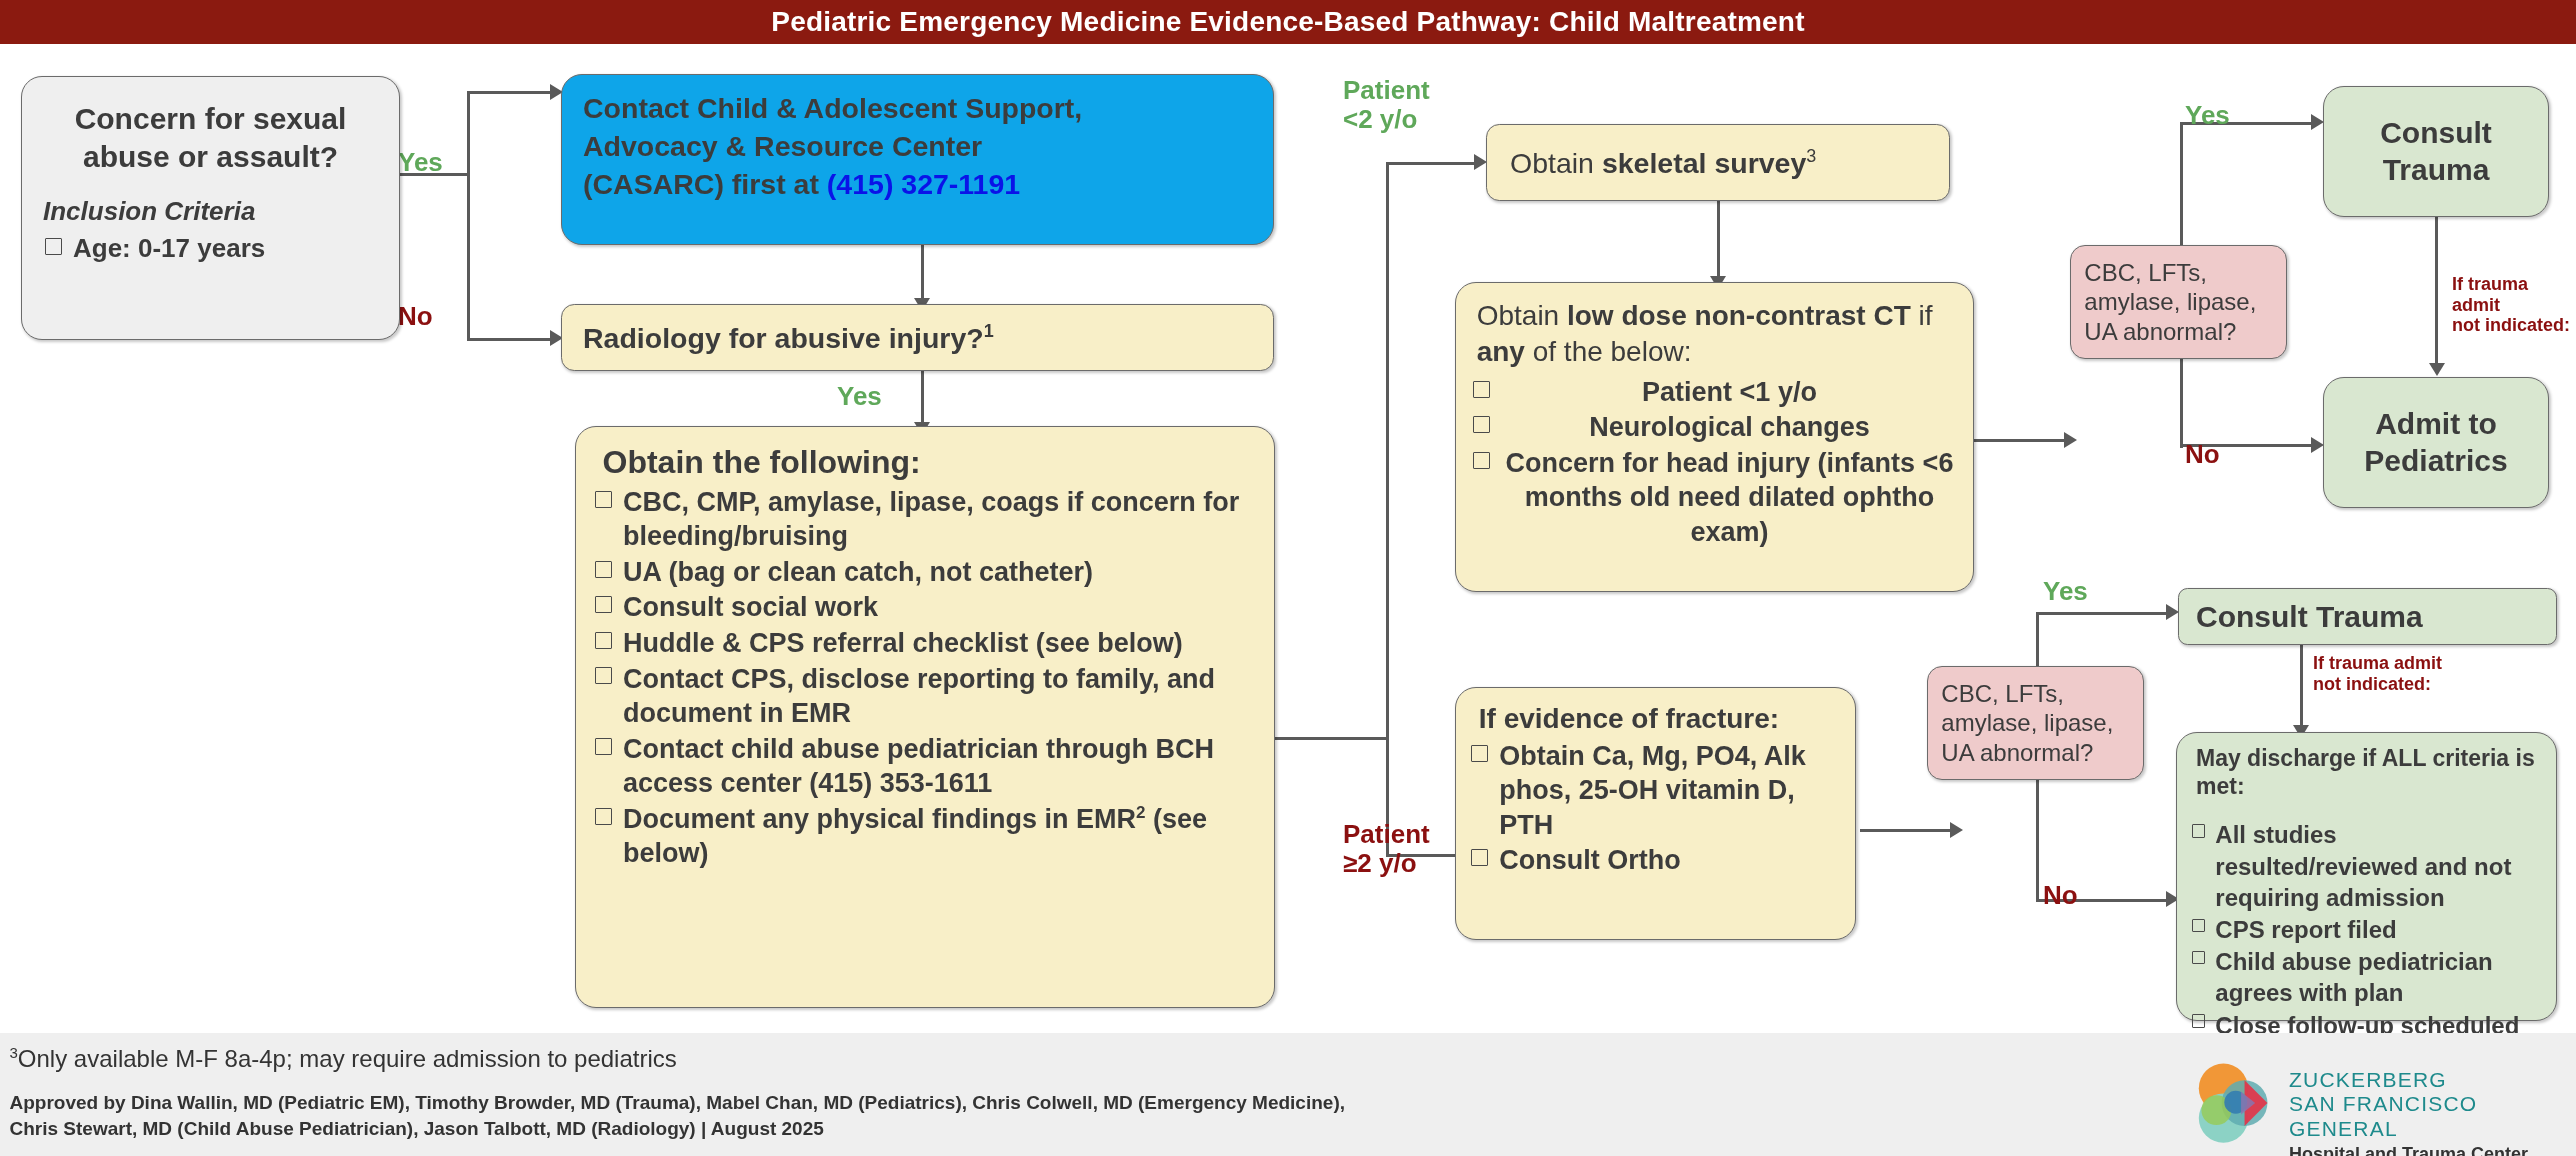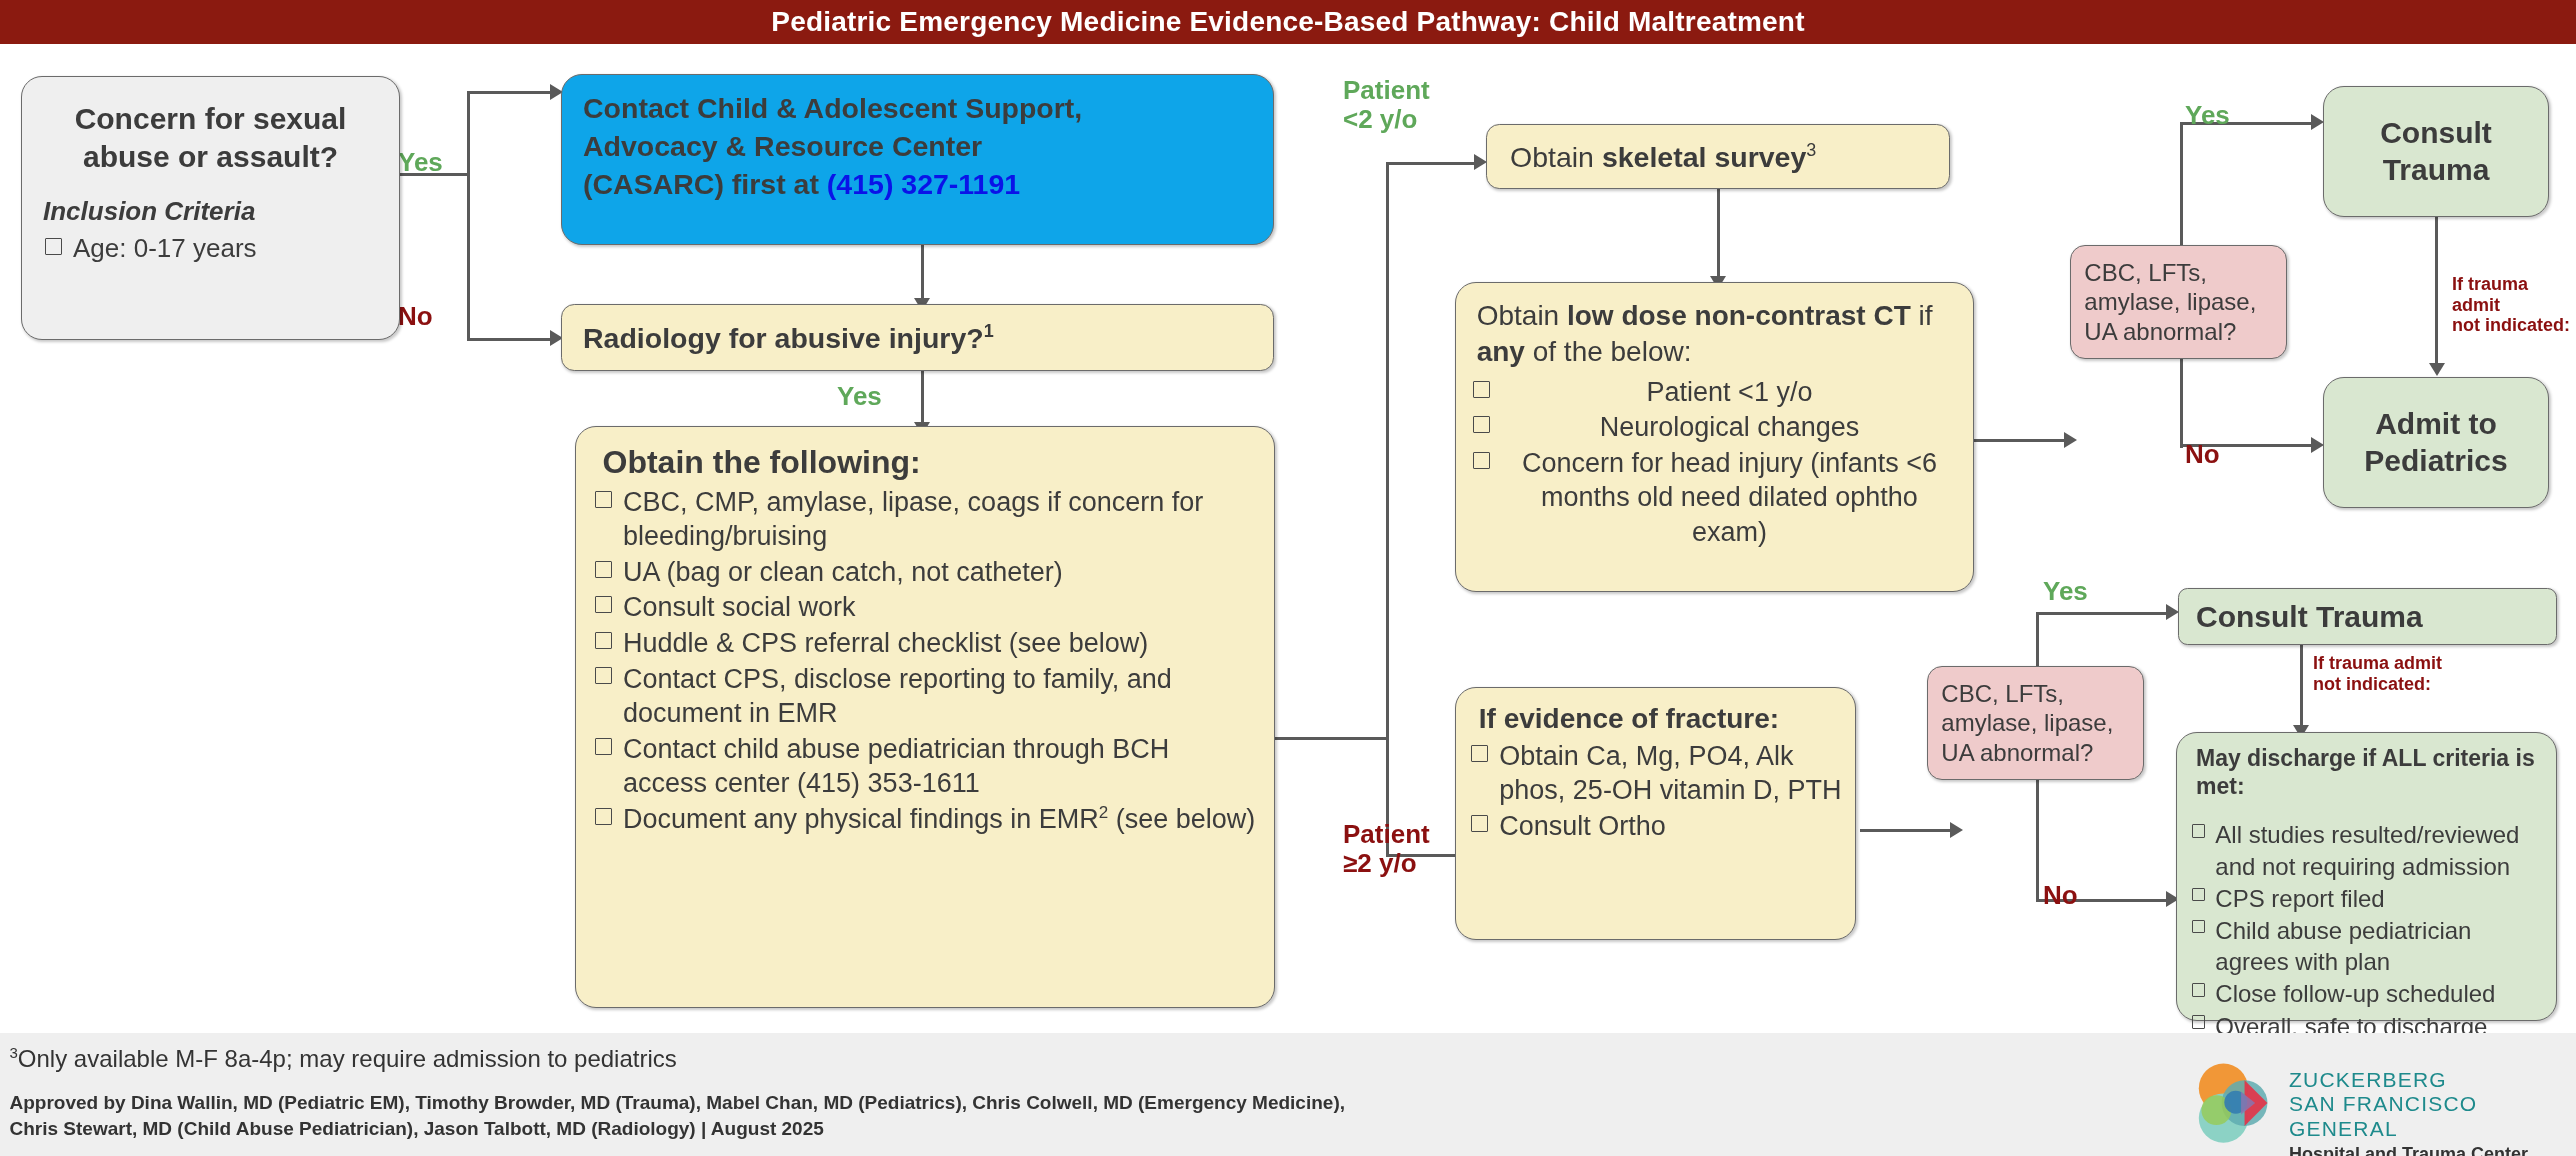--- a/index.html
+++ b/index.html
@@ -74,20 +74,21 @@
   .box.pinkS  { background: #EFCBCB; border-radius: 15px; }
 
   .hdr { font-weight: bold; }
   .ctr { text-align: center; }
 
   ul.chk { list-style: none; margin: 0; padding: 0; }
   ul.chk li {
     position: relative;
     padding-left: 30px;
     margin: 0 0 1px 0;
+    font-weight: bold;
   }
   ul.chk li .cb {
     position: absolute; left: 1.9px; top: .22em;
     width: 17px; height: 17px;
     border: 1.9px solid #4a4a4a; background: transparent;
     border-radius: 1px;
   }
   ul.chk.sm li { padding-left: 25px; }
   ul.chk.sm li .cb { width: 13.3px; height: 13.3px; left: 1.9px; top: .2em; }
 
@@ -246,21 +247,21 @@
         <span class="cb"></span>
         <span>Contact child abuse pediatrician through BCH access center (415) 353-1611</span>
       </li>
       <li>
         <span class="cb"></span>
         <span>Document any physical findings in EMR<sup style="font-size:17px">2</sup> (see below)</span>
       </li>
     </ul>
   </div>
 
-  <div class="box yellow" style="left:1486px; top:124px; width:464px; height:65px; padding:0 23px; display:flex; align-items:center; border-radius:13.3px;">
+  <div class="box yellow" style="left:1486px; top:124px; width:464px; height:77px; padding:0 23px; display:flex; align-items:center; border-radius:13.3px;">
     <div style="font-size:28.5px;">
       <span>Obtain </span><span style="font-weight:bold;">skeletal survey</span><sup style="font-size:18px;">3</sup>
     </div>
   </div>
 
   <div class="box yellow" style="left:1455px; top:282px; width:519px; height:310px; padding:15px 15px;">
     <div style="font-size:28px; line-height:1.3; margin-left:5.7px;">
       <span>Obtain </span><span style="font-weight:bold;">low dose non-contrast CT</span><span> if </span><span style="font-weight:bold;">any</span><span> of the below:</span>
     </div>
     <ul class="chk" style="font-size:27px; line-height:1.28; margin-top:3.8px;text-align:center;">

